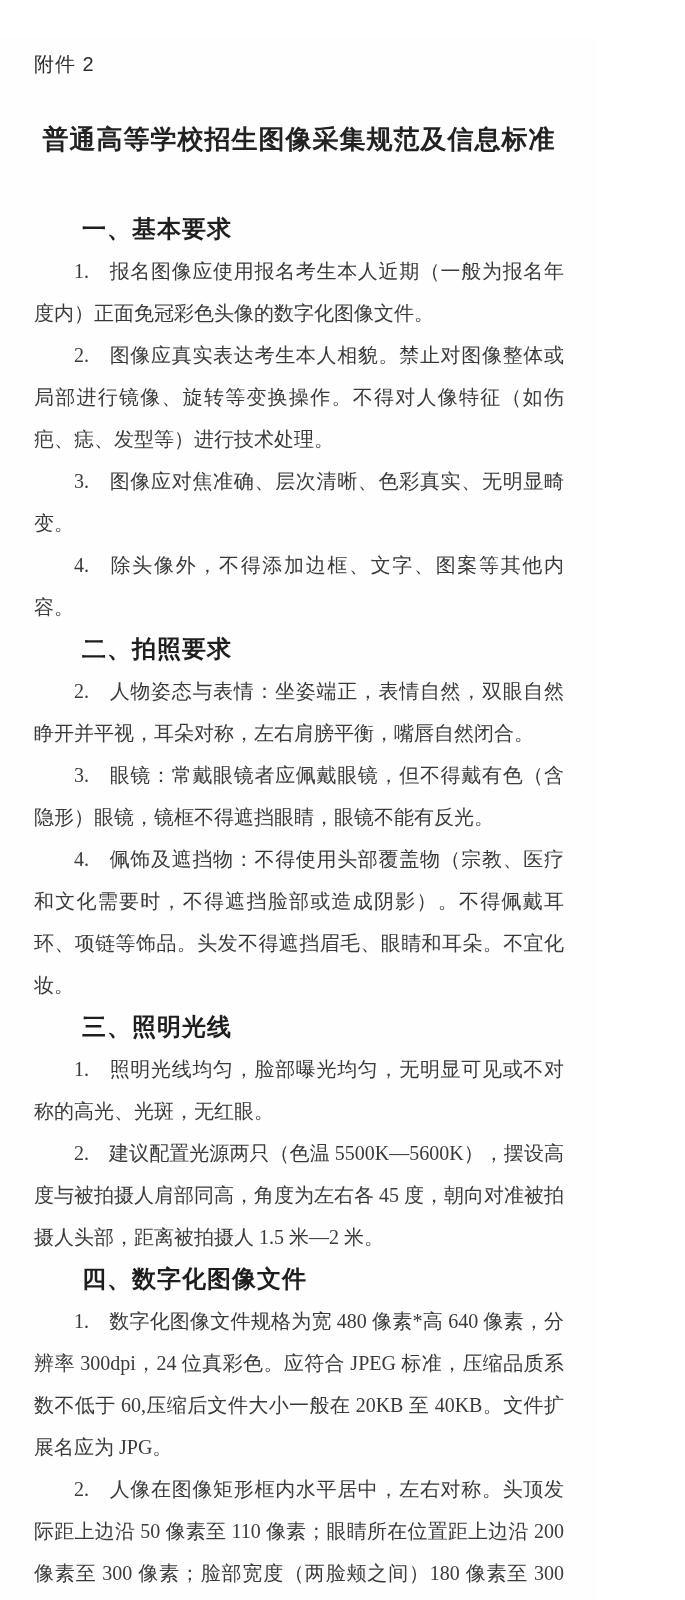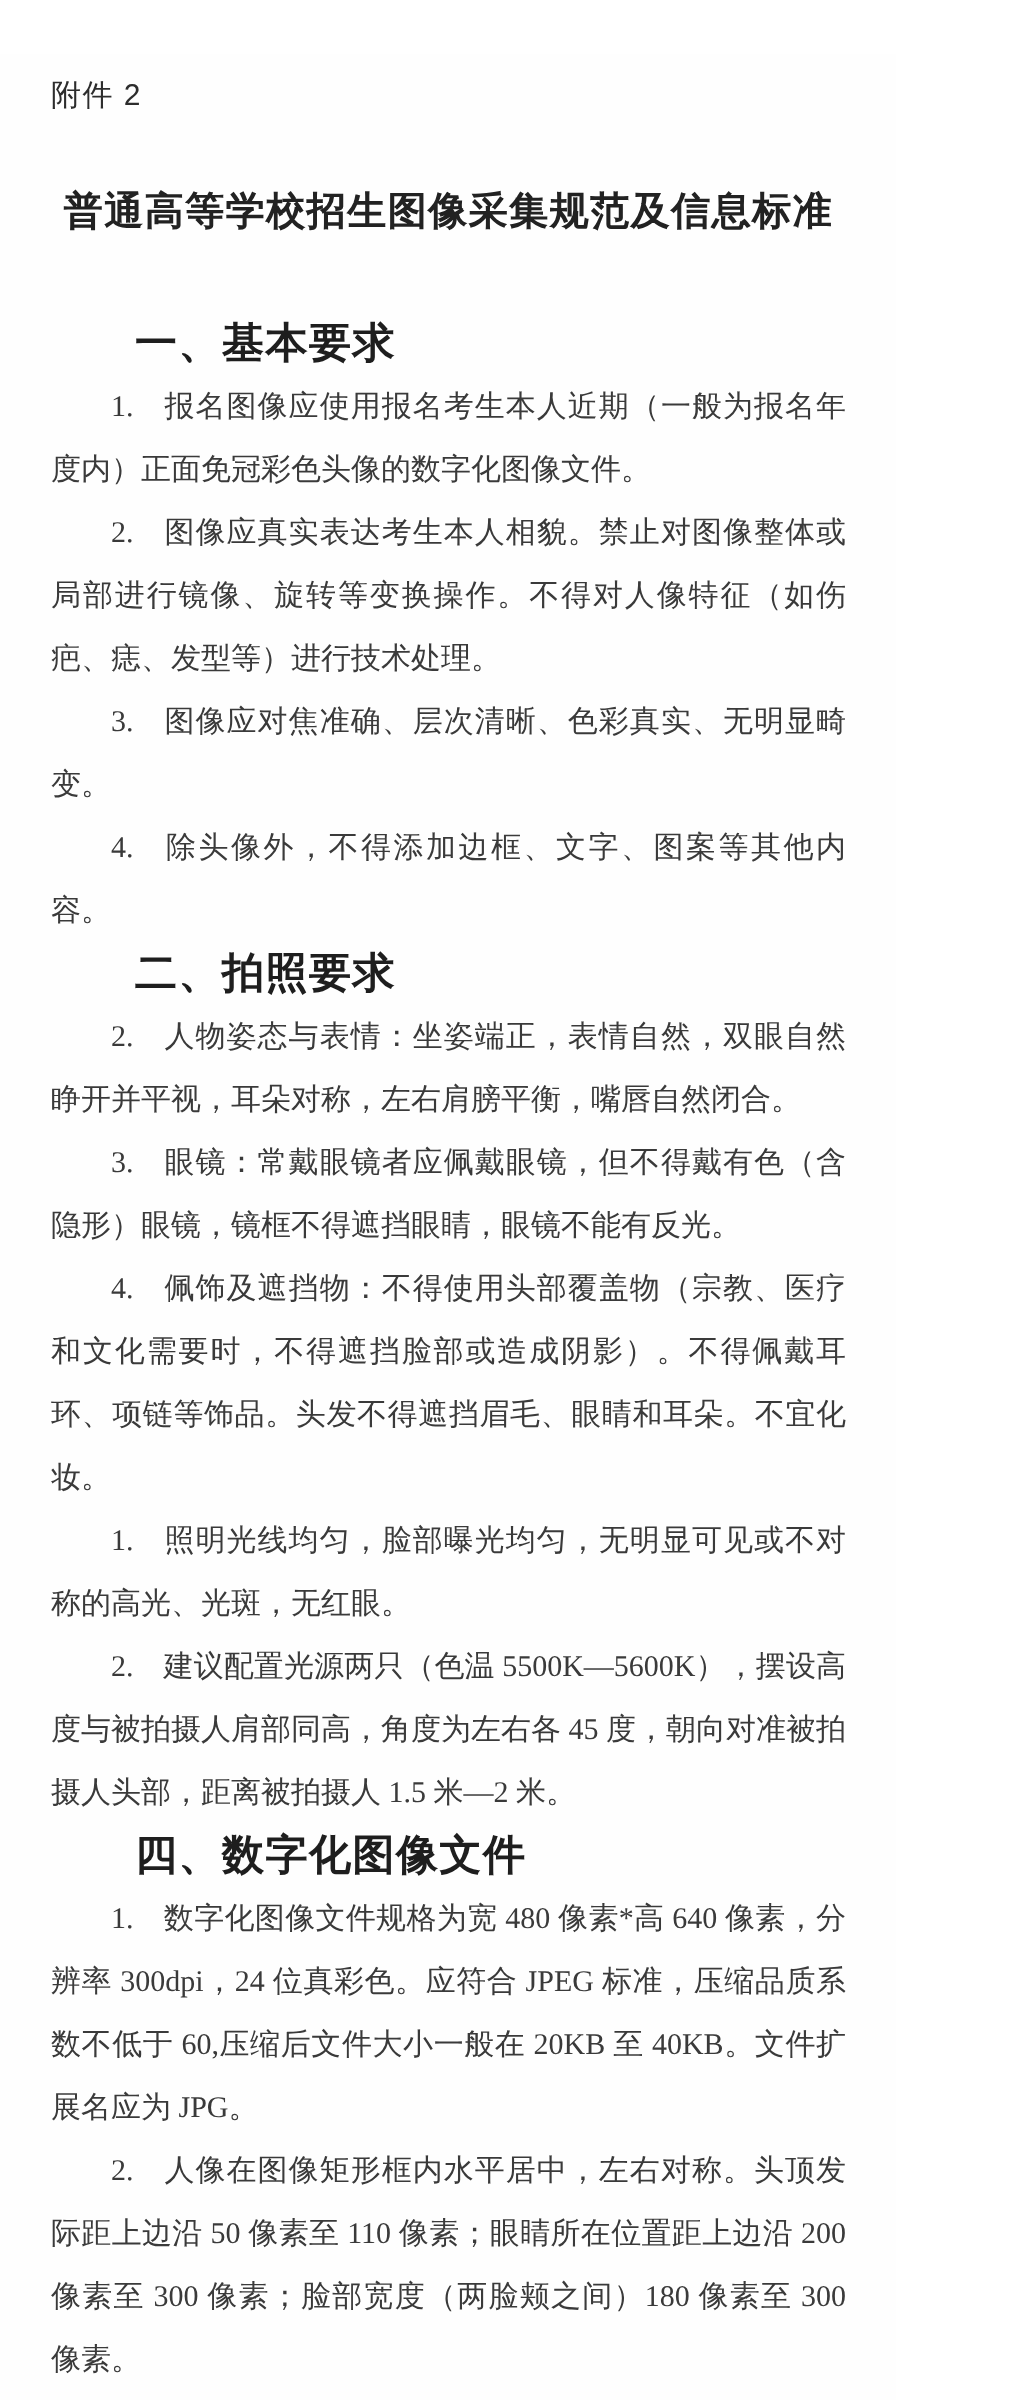--- a/index.html
+++ b/index.html
@@ -28,33 +28,33 @@
     color: #2d2d2d;
     letter-spacing: 1px;
   }
   .doc-title {
     margin: 46px 0 0 0;
     text-align: center;
     font-size: 26px;
     line-height: 34px;
     font-weight: bold;
     color: #222222;
-    font-family: Liberation Serif, serif;
+    font-family: Liberation Mono, monospace;
     letter-spacing: 1px;
   }
   .content {
     margin-top: 50px;
     font-size: 20px;
     line-height: 42px;
     color: #3a3a3a;
     text-align: justify;
   }
   .sec-heading {
     margin: 0;
-    font-size: 28px;
+    font-size: 24px;
     line-height: 42px;
     font-weight: bold;
     color: #1e1e1e;
     font-family: "Liberation Sans", sans-serif;
     text-indent: 2em;
     letter-spacing: 1px;
   }
   .para {
     margin: 0;
     text-indent: 2em;
@@ -75,20 +75,21 @@
     <p class="para">1. 报名图像应使用报名考生本人近期（一般为报名年度内）正面免冠彩色头像的数字化图像文件。</p>
     <p class="para">2. 图像应真实表达考生本人相貌。禁止对图像整体或局部进行镜像、旋转等变换操作。不得对人像特征（如伤疤、痣、发型等）进行技术处理。</p>
     <p class="para">3. 图像应对焦准确、层次清晰、色彩真实、无明显畸变。</p>
     <p class="para">4. 除头像外，不得添加边框、文字、图案等其他内容。</p>
 
     <h2 class="sec-heading">二、拍照要求</h2>
     <p class="para">2. 人物姿态与表情：坐姿端正，表情自然，双眼自然睁开并平视，耳朵对称，左右肩膀平衡，嘴唇自然闭合。</p>
     <p class="para">3. 眼镜：常戴眼镜者应佩戴眼镜，但不得戴有色（含隐形）眼镜，镜框不得遮挡眼睛，眼镜不能有反光。</p>
     <p class="para">4. 佩饰及遮挡物：不得使用头部覆盖物（宗教、医疗和文化需要时，不得遮挡脸部或造成阴影）。不得佩戴耳环、项链等饰品。头发不得遮挡眉毛、眼睛和耳朵。不宜化妆。</p>
 
+    <h2 class="sec-heading">三、照明光线</h2>
     <p class="para">1. 照明光线均匀，脸部曝光均匀，无明显可见或不对称的高光、光斑，无红眼。</p>
     <p class="para">2. 建议配置光源两只（色温 5500K—5600K），摆设高度与被拍摄人肩部同高，角度为左右各 45 度，朝向对准被拍摄人头部，距离被拍摄人 1.5 米—2 米。</p>
 
     <h2 class="sec-heading">四、数字化图像文件</h2>
     <p class="para">1. 数字化图像文件规格为宽 480 像素*高 640 像素，分辨率 300dpi，24 位真彩色。应符合 JPEG 标准，压缩品质系数不低于 60,压缩后文件大小一般在 20KB 至 40KB。文件扩展名应为 JPG。</p>
     <p class="para">2. 人像在图像矩形框内水平居中，左右对称。头顶发际距上边沿 50 像素至 110 像素；眼睛所在位置距上边沿 200 像素至 300 像素；脸部宽度（两脸颊之间）180 像素至 300 像素。</p>
 
   </div>
 </div>
 

